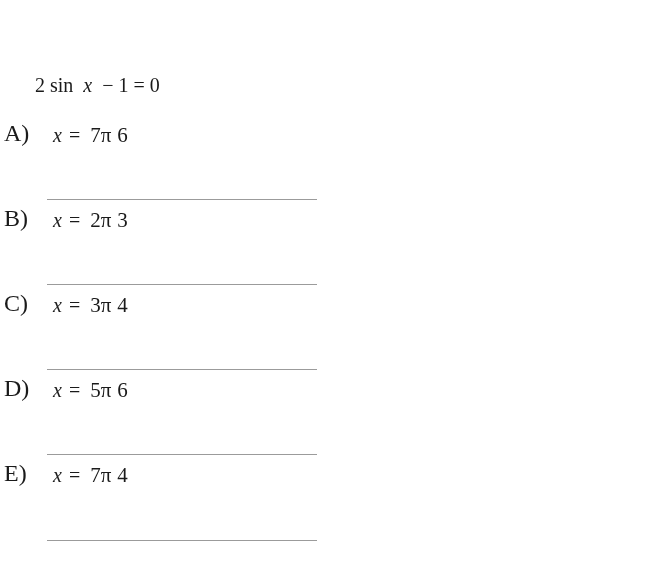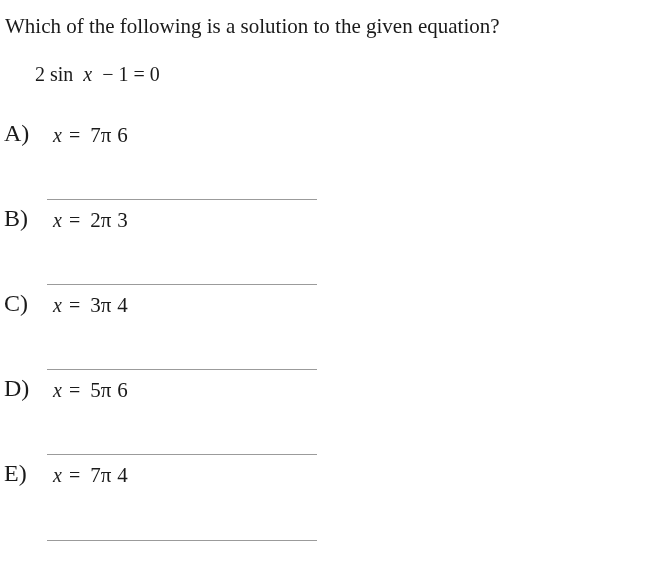--- a/index.html
+++ b/index.html
@@ -10,21 +10,21 @@
     font-family:"Liberation Serif", serif;
     color:#1a1a1a;
     overflow:hidden;
   }
   .title{
     position:absolute;left:5px;top:14px;
     font-size:21px;
     white-space:nowrap;
   }
   .equation{
-    position:absolute;left:35px;top:63px;
+    position:absolute;left:35px;top:74px;
     font-size:20px;
     white-space:nowrap;
   }
   .var{font-style:italic;}
   .eq-part{margin-right:5px;}
   .eq-part:last-child{margin-right:0;}
   .divider{
     position:absolute;left:47px;width:270px;height:1px;
     background:#9b9b9b;
   }
@@ -50,21 +50,20 @@
   .frac .bar{
     align-self:stretch;height:2px;background:#1a1a1a;margin:1px 0;
   }
   .frac .num,.frac .den{padding:0 3px;}
 </style>
 </head>
 <body>
 
 <div class="page">
 
-  <div class="title">Which of the following is a solution to the given equation?</div>
 
   <div class="equation">
     <span class="eq-part">2 sin</span>
     <span class="eq-part var">x</span>
     <span class="eq-part">− 1 = 0</span>
   </div>
 
   <div class="option" style="top:120px">
     <span class="opt-label">A)</span>
     <span class="expr">

